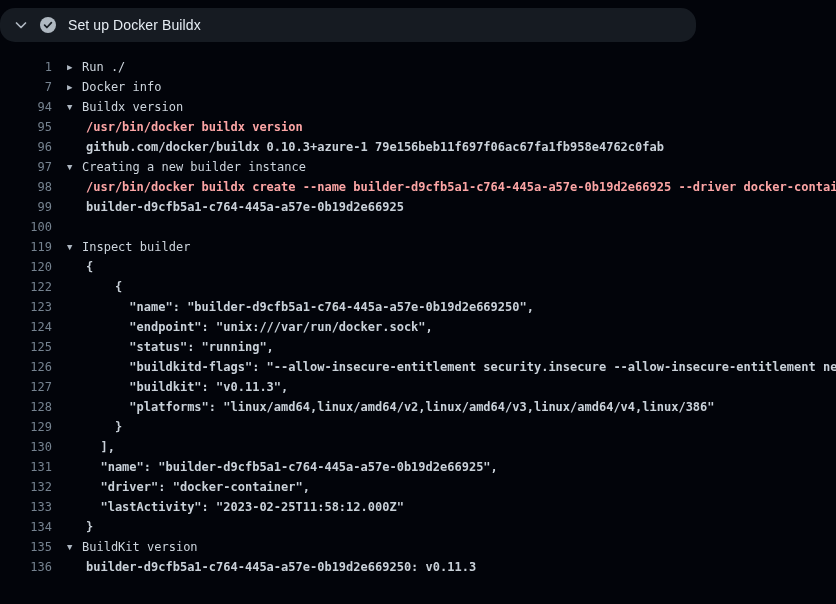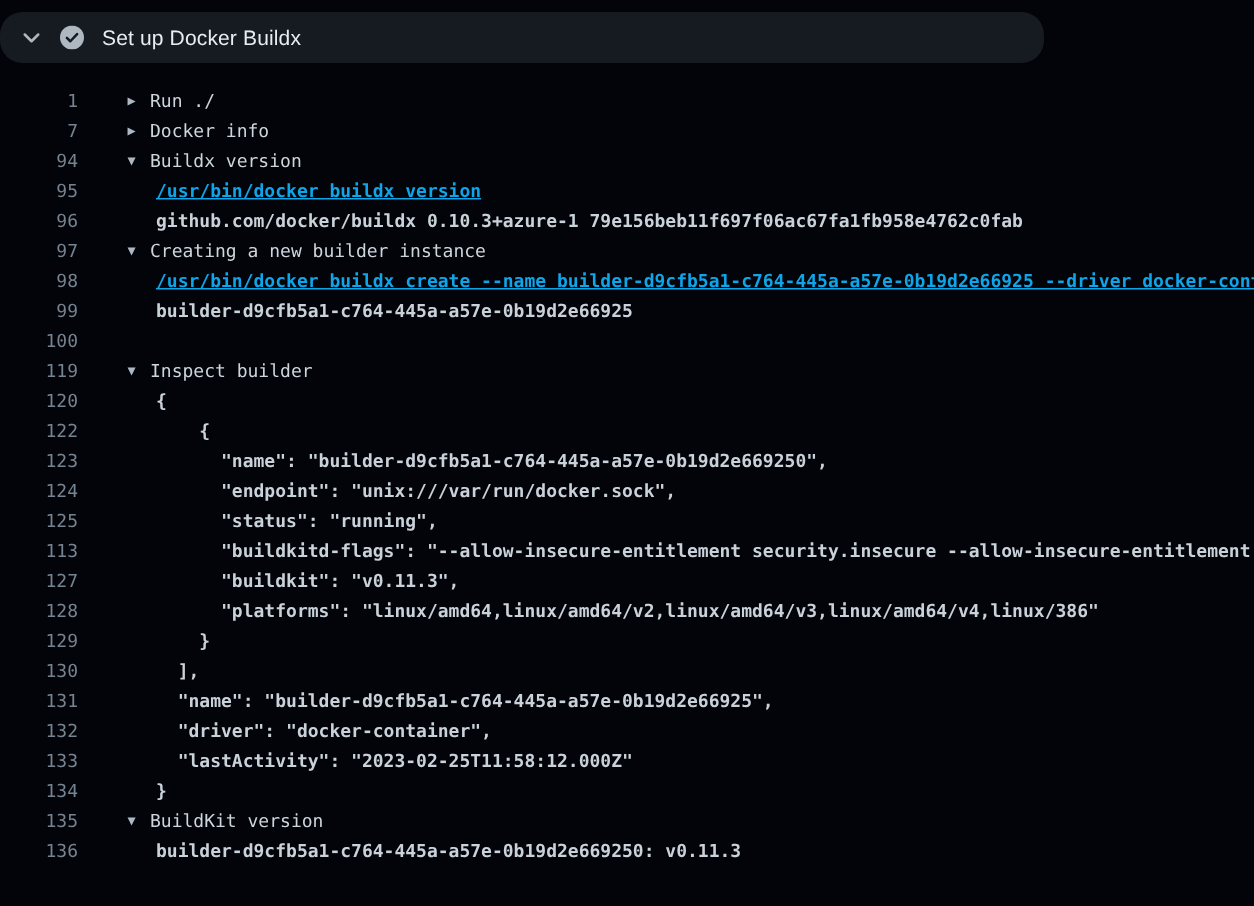--- a/index.html
+++ b/index.html
@@ -29,23 +29,23 @@
   .log {
     position: absolute; top: 42px; left: 0; width: 836px;
     padding-top: 15px;
     font-size: 12px; line-height: 20px;
   }
   .row { display: flex; height: 20px; white-space: pre; overflow: hidden; }
   .num {
     flex: none; width: 52px; text-align: right;
     color: #768390; cursor: pointer;
   }
-  .content { margin-left: 33px; color: #c9d1d9; flex: none; }
+  .content { margin-left: 15px; color: #c9d1d9; flex: none; }
   .content.text { padding-left: 19px; font-weight: bold; }
-  .content.command { padding-left: 19px; color: #0ea5e9; font-weight: bold; text-decoration: underline; }
+  .content.command { padding-left: 19px; color: #fca5a5; font-weight: bold; }
   .tri {
     display: inline-block; width: 15px;
     font-size: 9px; color: #aeb8c2;
     vertical-align: 1px;
   }
   .group-label { color: #cdd5dd; }
 </style>
 </head>
 <body>
 
@@ -73,21 +73,21 @@
     <div class="row"><span class="num">97</span><span class="content group-expanded"><span class="tri">▼</span><span class="group-label">Creating a new builder instance</span></span></div>
     <div class="row"><span class="num">98</span><span class="content command">/usr/bin/docker buildx create --name builder-d9cfb5a1-c764-445a-a57e-0b19d2e66925 --driver docker-container</span></div>
     <div class="row"><span class="num">99</span><span class="content text">builder-d9cfb5a1-c764-445a-a57e-0b19d2e66925</span></div>
     <div class="row"><span class="num">100</span></div>
     <div class="row"><span class="num">119</span><span class="content group-expanded"><span class="tri">▼</span><span class="group-label">Inspect builder</span></span></div>
     <div class="row"><span class="num">120</span><span class="content text">{</span></div>
     <div class="row"><span class="num">122</span><span class="content text">    {</span></div>
     <div class="row"><span class="num">123</span><span class="content text">      "name": "builder-d9cfb5a1-c764-445a-a57e-0b19d2e669250",</span></div>
     <div class="row"><span class="num">124</span><span class="content text">      "endpoint": "unix:///var/run/docker.sock",</span></div>
     <div class="row"><span class="num">125</span><span class="content text">      "status": "running",</span></div>
-    <div class="row"><span class="num">113</span><span class="content text">      "buildkitd-flags": "--allow-insecure-entitlement security.insecure --allow-insecure-entitlement network.host",</span></div>
+    <div class="row"><span class="num">126</span><span class="content text">      "buildkitd-flags": "--allow-insecure-entitlement security.insecure --allow-insecure-entitlement network.host",</span></div>
     <div class="row"><span class="num">127</span><span class="content text">      "buildkit": "v0.11.3",</span></div>
     <div class="row"><span class="num">128</span><span class="content text">      "platforms": "linux/amd64,linux/amd64/v2,linux/amd64/v3,linux/amd64/v4,linux/386"</span></div>
     <div class="row"><span class="num">129</span><span class="content text">    }</span></div>
     <div class="row"><span class="num">130</span><span class="content text">  ],</span></div>
     <div class="row"><span class="num">131</span><span class="content text">  "name": "builder-d9cfb5a1-c764-445a-a57e-0b19d2e66925",</span></div>
     <div class="row"><span class="num">132</span><span class="content text">  "driver": "docker-container",</span></div>
     <div class="row"><span class="num">133</span><span class="content text">  "lastActivity": "2023-02-25T11:58:12.000Z"</span></div>
     <div class="row"><span class="num">134</span><span class="content text">}</span></div>
     <div class="row"><span class="num">135</span><span class="content group-expanded"><span class="tri">▼</span><span class="group-label">BuildKit version</span></span></div>
     <div class="row"><span class="num">136</span><span class="content text">builder-d9cfb5a1-c764-445a-a57e-0b19d2e669250: v0.11.3</span></div>

